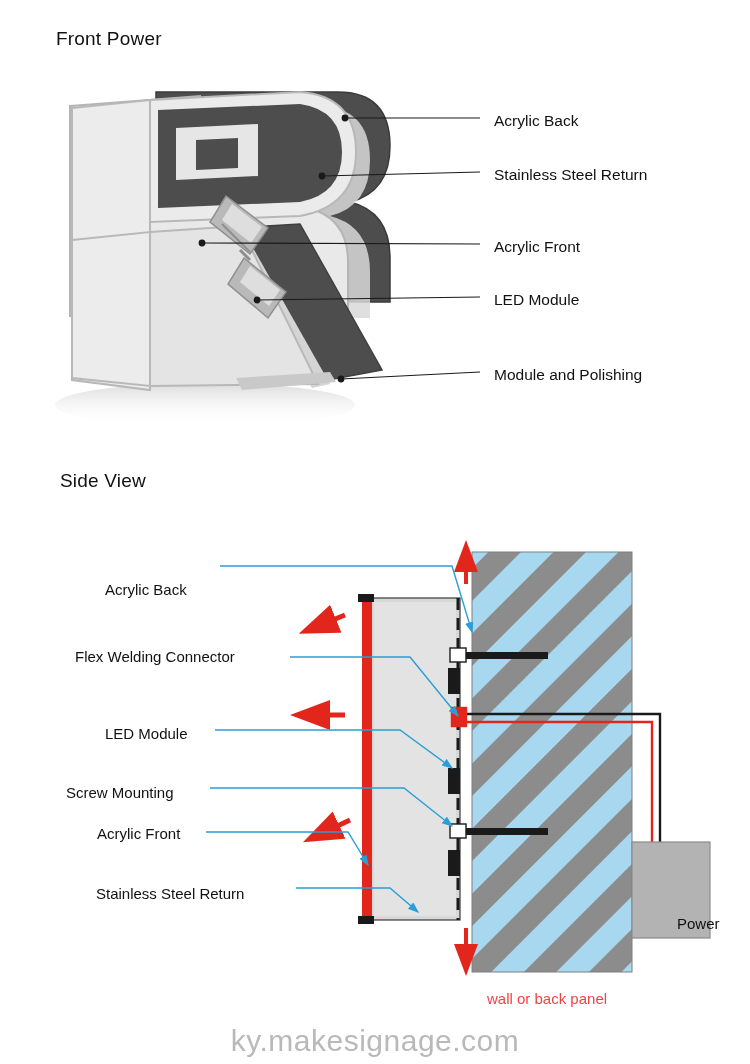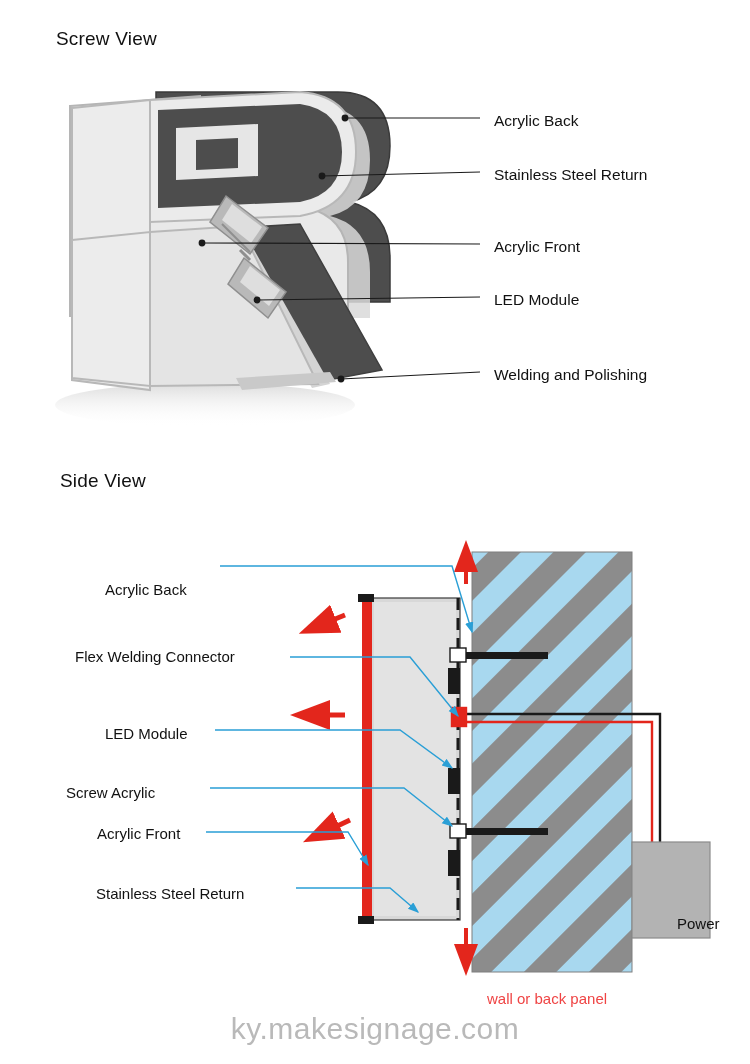--- a/index.html
+++ b/index.html
@@ -41,42 +41,42 @@
     left: 0;
     top: 0;
   }
   #front-svg { width: 750px; height: 460px; top: 0; }
   #side-svg  { width: 750px; height: 540px; top: 520px; }
 
   .watermark {
     position: absolute;
     left: 0;
     right: 0;
-    bottom: 18px;
+    bottom: 6px;
     text-align: center;
     font-size: 30px;
     color: #b9b9b9;
     font-family: "Liberation Sans", sans-serif;
     letter-spacing: 0.5px;
   }
   .power-label {
     position: absolute;
     font-size: 15px;
     color: #111;
   }
   .wall-label {
     position: absolute;
     font-size: 15px;
     color: #ef4444;
   }
 </style>
 </head>
 <body>
 
-<div class="section-title" id="front-view-title">Screw View</div>
+<div class="section-title" id="front-view-title">Front Power</div>
 
 <svg id="front-svg" viewBox="0 0 750 460">
   <defs>
     <linearGradient id="shadowGrad" x1="0" y1="0" x2="0" y2="1">
       <stop offset="0%" stop-color="#cfcfcf" stop-opacity="0.75"></stop>
       <stop offset="100%" stop-color="#ffffff" stop-opacity="0"></stop>
     </linearGradient>
   </defs>
 
   <ellipse cx="205" cy="405" rx="150" ry="22" fill="url(#shadowGrad)"></ellipse>
@@ -140,21 +140,21 @@
     <circle cx="202" cy="243" r="3.4"></circle>
     <circle cx="257" cy="300" r="3.4"></circle>
     <circle cx="341" cy="379" r="3.4"></circle>
   </g>
 </svg>
 
 <div class="callout-label" style="left:494px; top:112px;">Acrylic Back</div>
 <div class="callout-label" style="left:494px; top:166px;">Stainless Steel Return</div>
 <div class="callout-label" style="left:494px; top:238px;">Acrylic Front</div>
 <div class="callout-label" style="left:494px; top:291px;">LED Module</div>
-<div class="callout-label" style="left:494px; top:366px;">Welding and Polishing</div>
+<div class="callout-label" style="left:494px; top:366px;">Module and Polishing</div>
 
 <div class="section-title" id="side-view-title">Side View</div>
 
 <svg id="side-svg" viewBox="0 0 750 540">
   <defs>
     <pattern id="wallHatch" width="46" height="46" patternUnits="userSpaceOnUse" patternTransform="rotate(45)">
       <rect width="46" height="46" fill="#a8d8ef"></rect>
       <rect width="23" height="46" fill="#8c8c8c"></rect>
     </pattern>
     <marker id="arrowRed" markerWidth="10" markerHeight="10" refX="6" refY="3" orient="auto">
@@ -223,20 +223,20 @@
     <path d="M215 210 L400 210 L452 248"></path>
     <path d="M210 268 L404 268 L452 306"></path>
     <path d="M206 312 L348 312 L368 345"></path>
     <path d="M296 368 L390 368 L418 392"></path>
   </g>
 </svg>
 
 <div class="side-label" style="left:105px; top:581px;">Acrylic Back</div>
 <div class="side-label" style="left:75px;  top:648px;">Flex Welding Connector</div>
 <div class="side-label" style="left:105px; top:725px;">LED Module</div>
-<div class="side-label" style="left:66px;  top:784px;">Screw Acrylic</div>
+<div class="side-label" style="left:66px;  top:784px;">Screw Mounting</div>
 <div class="side-label" style="left:97px;  top:825px;">Acrylic Front</div>
 <div class="side-label" style="left:96px;  top:885px;">Stainless Steel Return</div>
 
 <div class="power-label" style="left:637px; top:915px;margin-left:40px;">Power</div>
 <div class="wall-label" style="left:487px; top:990px;">wall or back panel</div>
 
 <div class="watermark">ky.makesignage.com</div>
 
 </body></html>

